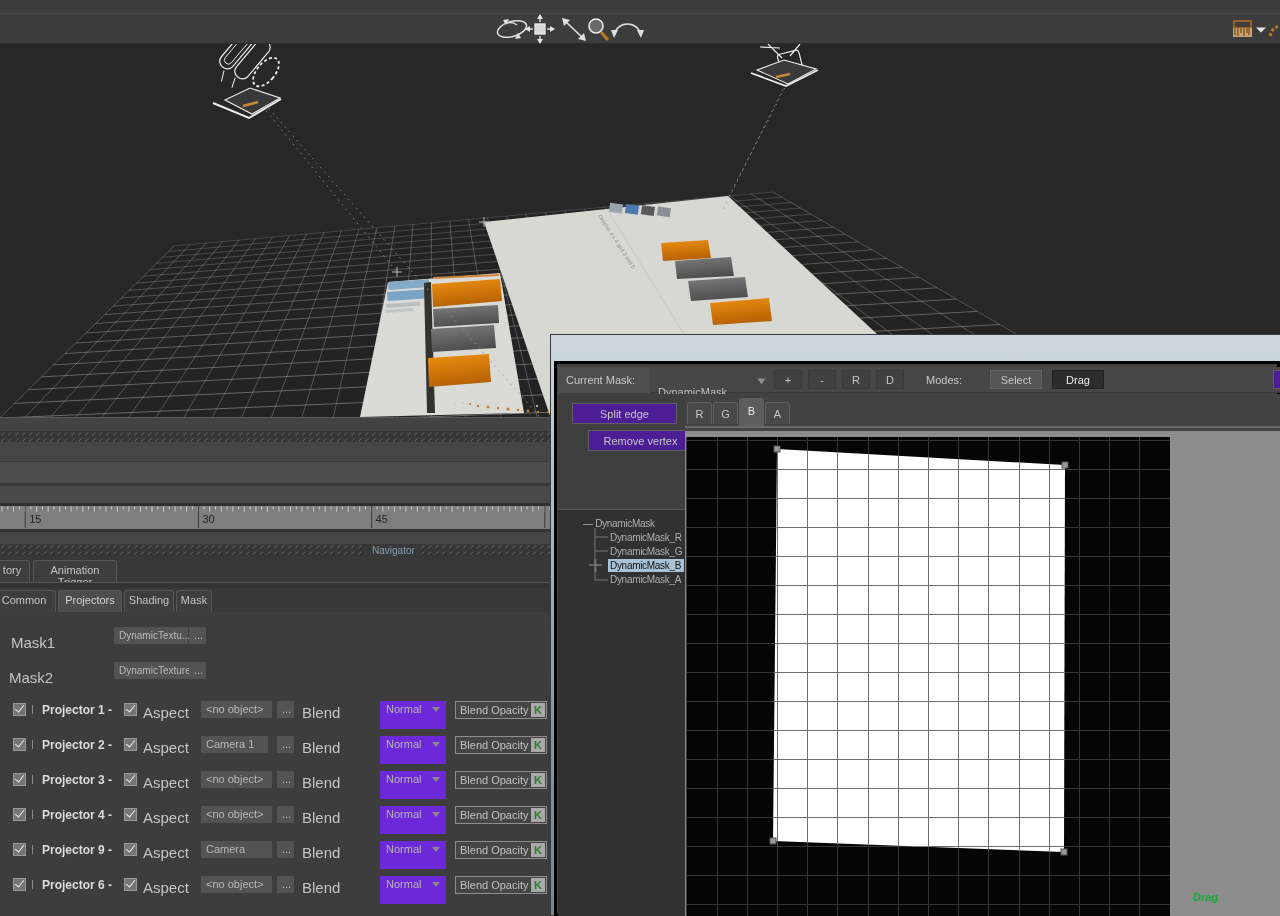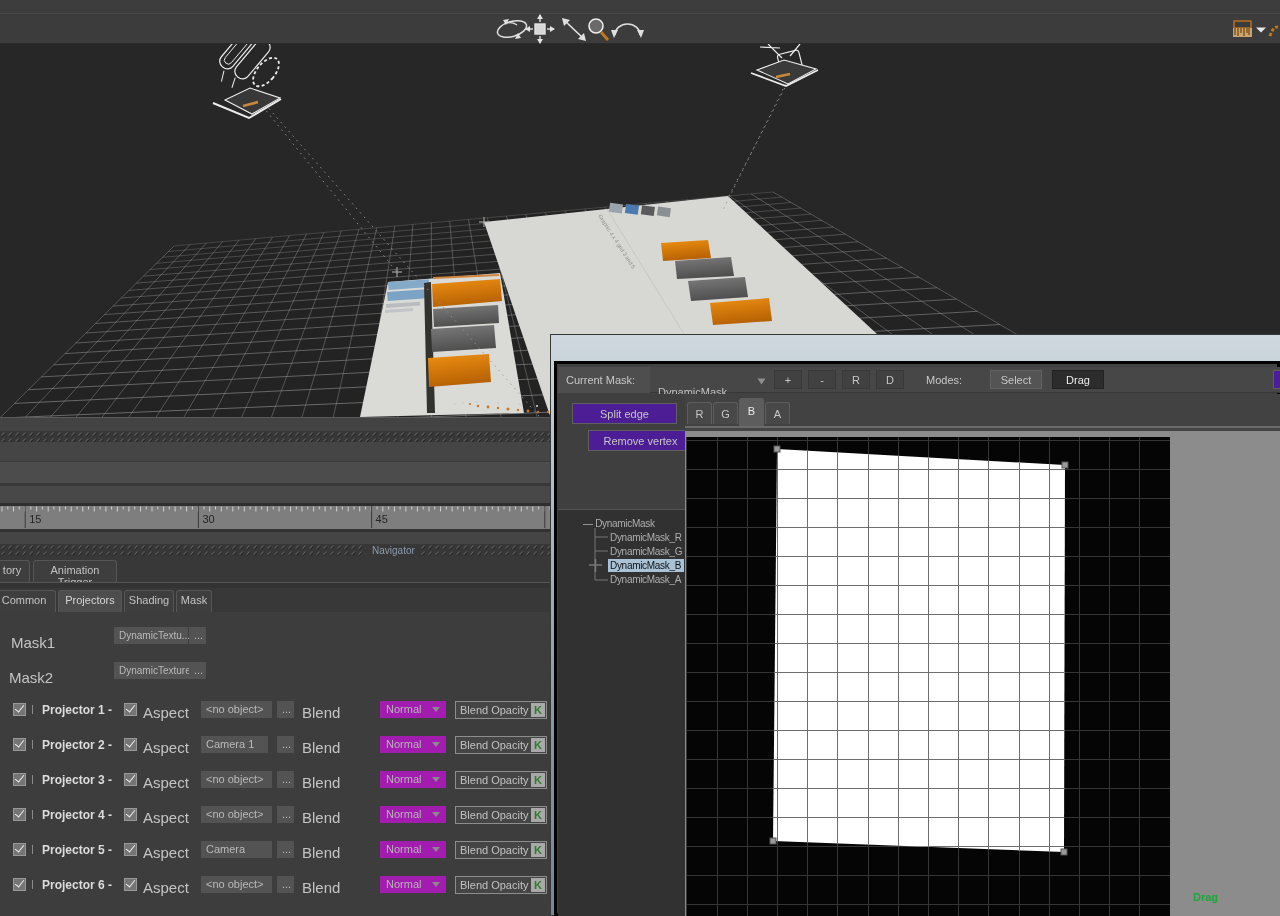--- a/index.html
+++ b/index.html
@@ -17,21 +17,21 @@
 #hatch2{top:14px;height:11px;background:#373737}
 #hatch3{top:127px;height:13px;background:#373737}
 .tab{position:absolute;background:#3e3e3e;border:1px solid #565656;border-bottom:none;border-radius:3px 3px 0 0;color:#c3c3c3;font-size:11px;text-align:center;padding-top:3px}
 .tab.act{background:#4d4d4d;color:#d5d5d5}
 
 .plabel{position:absolute;color:#c4c4c4;font-size:15px}
 .pfield{position:absolute;height:17px;background:#535353;color:#b9b9b9;font-size:11px;line-height:17px;padding-left:5px}
 .pbold{position:absolute;color:#dcdcdc;font-size:12px;font-weight:bold}
 .cb{position:absolute;width:13px;height:13px;background:#757575;border:1px solid #999}
 .cb:after{content:"";position:absolute;left:3px;top:-1px;width:4px;height:8px;border:solid #f2f2f2;border-width:0 1.8px 1.8px 0;transform:rotate(38deg)}
-.drop{position:absolute;width:66px;height:17px;background:#a21caf;color:#b5b5b5;font-size:11px;line-height:17px;padding-left:6px}
+.drop{position:absolute;width:66px;height:28px;background:#6d28d9;color:#b5b5b5;font-size:11px;line-height:17px;padding-left:6px}
 .drop:after{content:"";position:absolute;right:6px;top:6px;border:4px solid transparent;border-top:5px solid #8a8a8a}
 .bop{position:absolute;width:92px;height:18px;background:#454545;border:1px solid #8d8d8d;color:#c2c2c2;font-size:11px;line-height:16px;padding-left:4px}
 .kic{position:absolute;right:1px;top:1px;width:14px;height:14px;background:#a9a9a9;color:#2e7d2e;font-size:11px;font-weight:bold;text-align:center;line-height:14px}
 
 #win{left:550px;top:334px;width:730px;height:582px}
 #winframe{left:0;top:0;width:730px;height:582px;background:linear-gradient(180deg,#cfd8de,#a4b6c3 35%,#7e97a8 70%,#6e8a9d 100%)}
 #titlebar{left:4px;top:3px;width:726px;height:24px;background:linear-gradient(100deg,#ccd7df 0%,#c0cdd7 32%,#a5b8c5 50%,#8aa4b4 58%,#67899d 64%,#4e7389 70%,#486b80 80%,#3e5c70 100%);}
 #titlebar b{position:absolute;left:10px;top:4px;color:#1d2a36;font-size:12px;font-weight:bold}
 #wincontent{left:4px;top:27px;width:726px;height:555px;background:#414141;border:3px solid #000000}
 .wbtn{position:absolute;background:#4c1d95;border:1px solid #5f5f5f;color:#c6c6c6;font-size:11px;text-align:center}
@@ -459,21 +459,21 @@
   <div class="cb" style="left:124px;top:196px"></div>
   <div class="plabel" style="left:143px;top:197px">Aspect</div>
   <div class="pfield" style="left:201px;top:194px;width:71px">&lt;no object&gt;</div>
   <div class="pfield" style="left:277px;top:194px;width:17px">...</div>
   <div class="plabel" style="left:302px;top:197px">Blend</div>
   <div class="drop" style="left:380px;top:194px">Normal</div>
   <div class="bop" style="left:455px;top:194px">Blend Opacity<span class="kic">K</span></div>
 
   <div class="cb" style="left:13px;top:231px"></div>
   <div class="abs" style="left:32px;top:233px;width:1px;height:9px;background:#8a8a8a"></div>
-  <div class="pbold" style="left:42px;top:231px">Projector 5 -</div>
+  <div class="pbold" style="left:42px;top:231px">Projector 9 -</div>
   <div class="cb" style="left:124px;top:231px"></div>
   <div class="plabel" style="left:143px;top:232px">Aspect</div>
   <div class="pfield" style="left:201px;top:229px;width:71px">Camera</div>
   <div class="pfield" style="left:277px;top:229px;width:17px">...</div>
   <div class="plabel" style="left:302px;top:232px">Blend</div>
   <div class="drop" style="left:380px;top:229px">Normal</div>
   <div class="bop" style="left:455px;top:229px">Blend Opacity<span class="kic">K</span></div>
 
   <div class="cb" style="left:13px;top:266px"></div>
   <div class="abs" style="left:32px;top:268px;width:1px;height:9px;background:#8a8a8a"></div>

